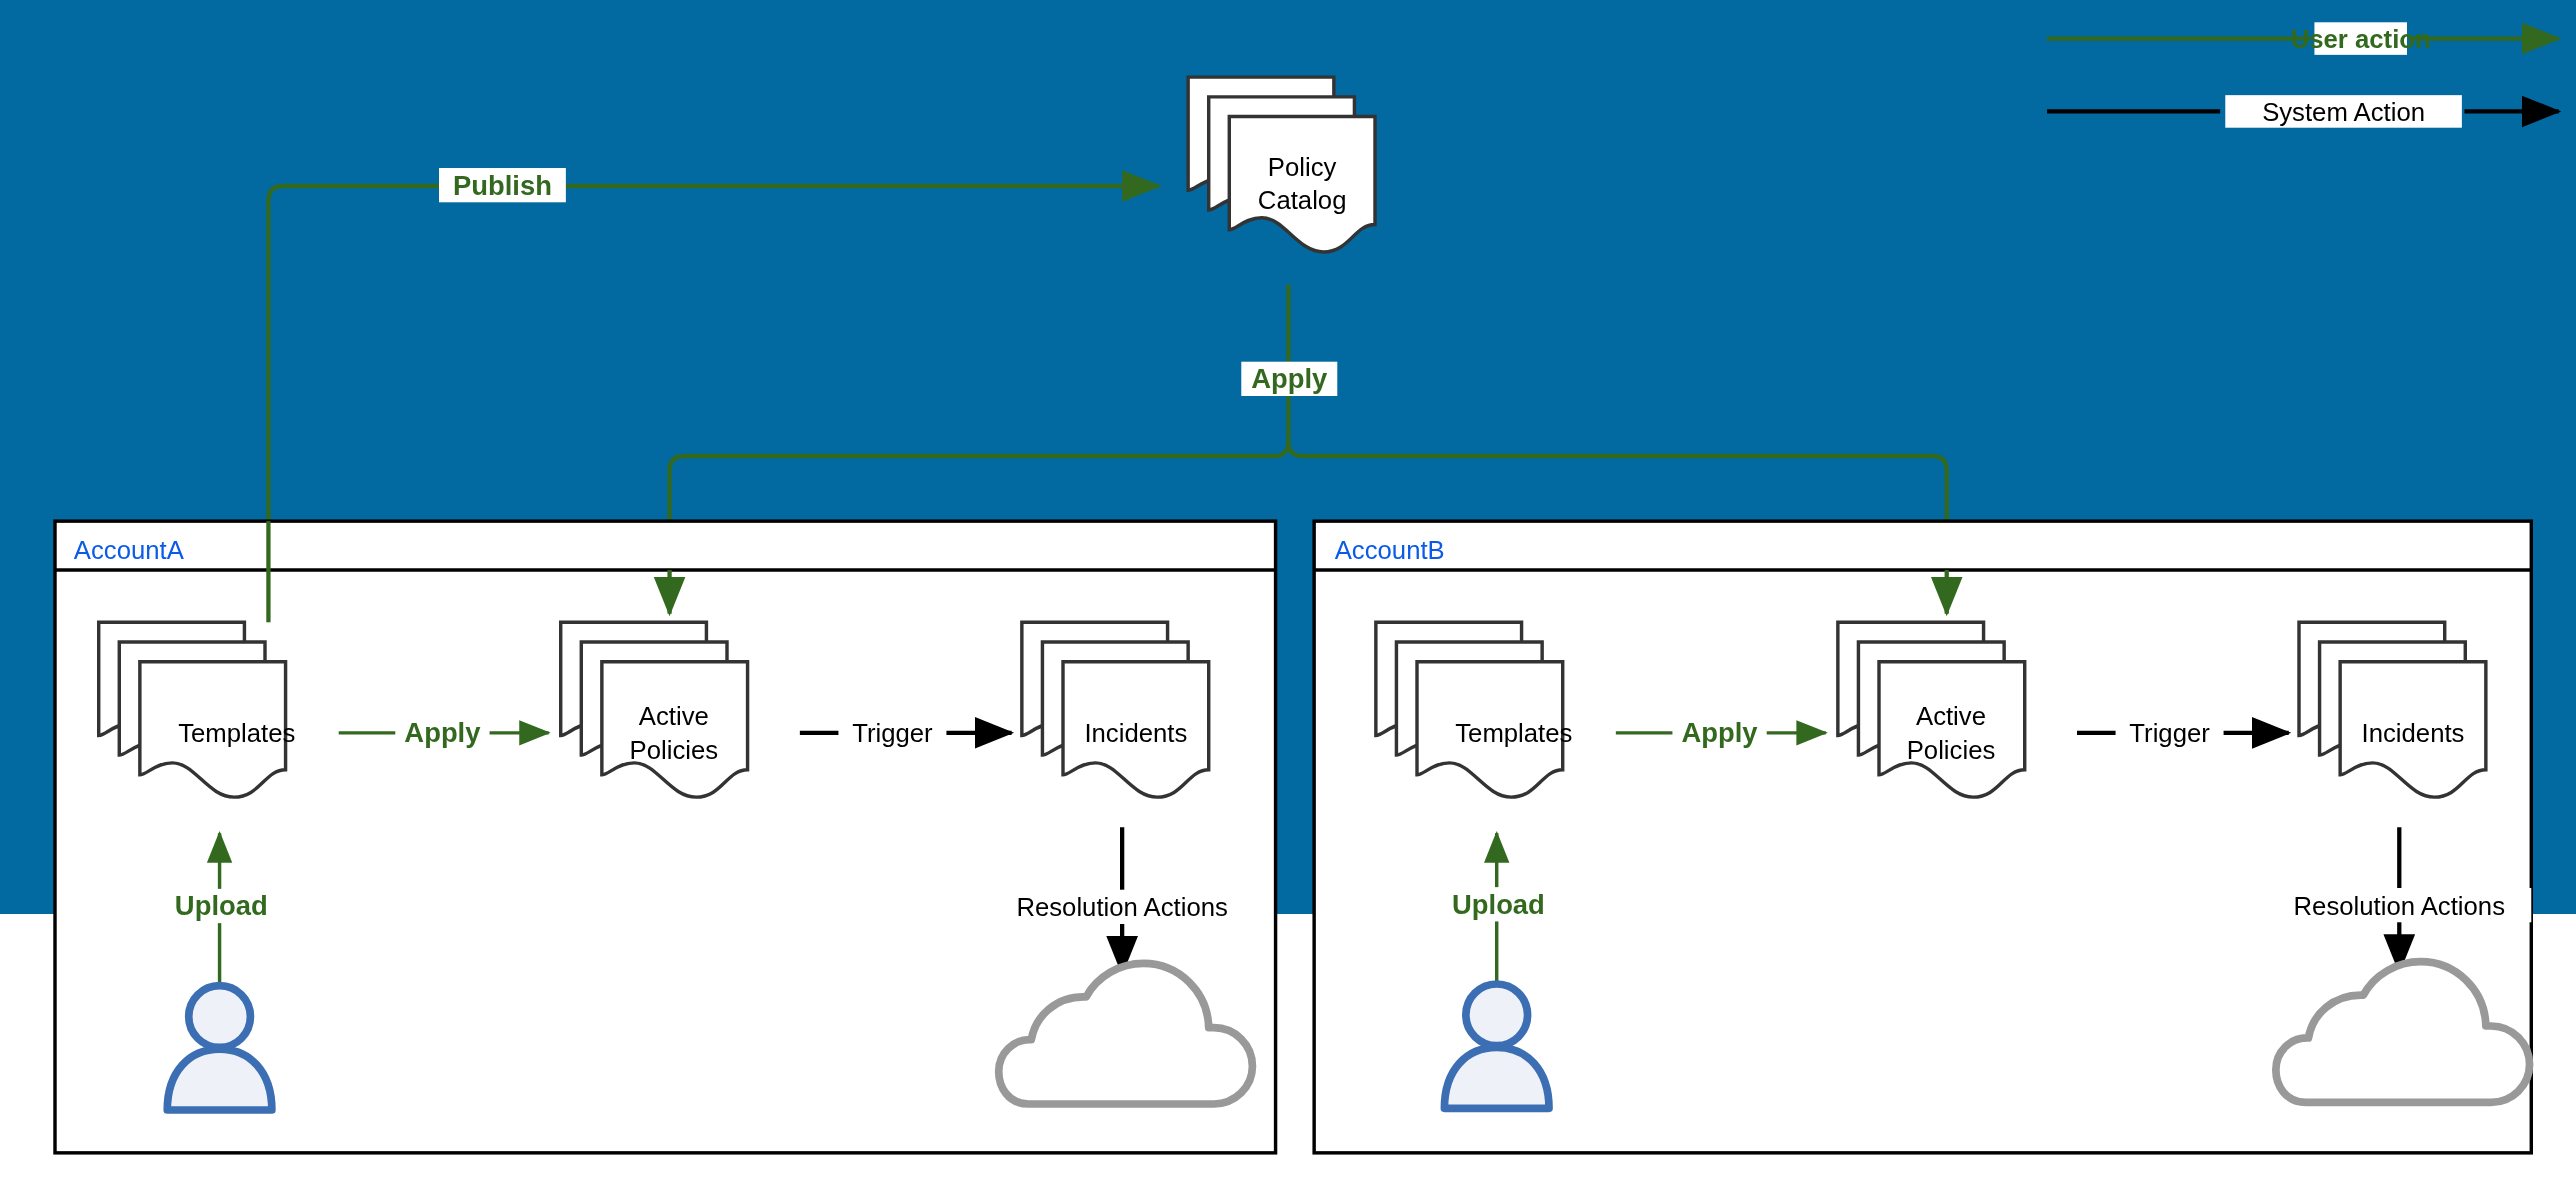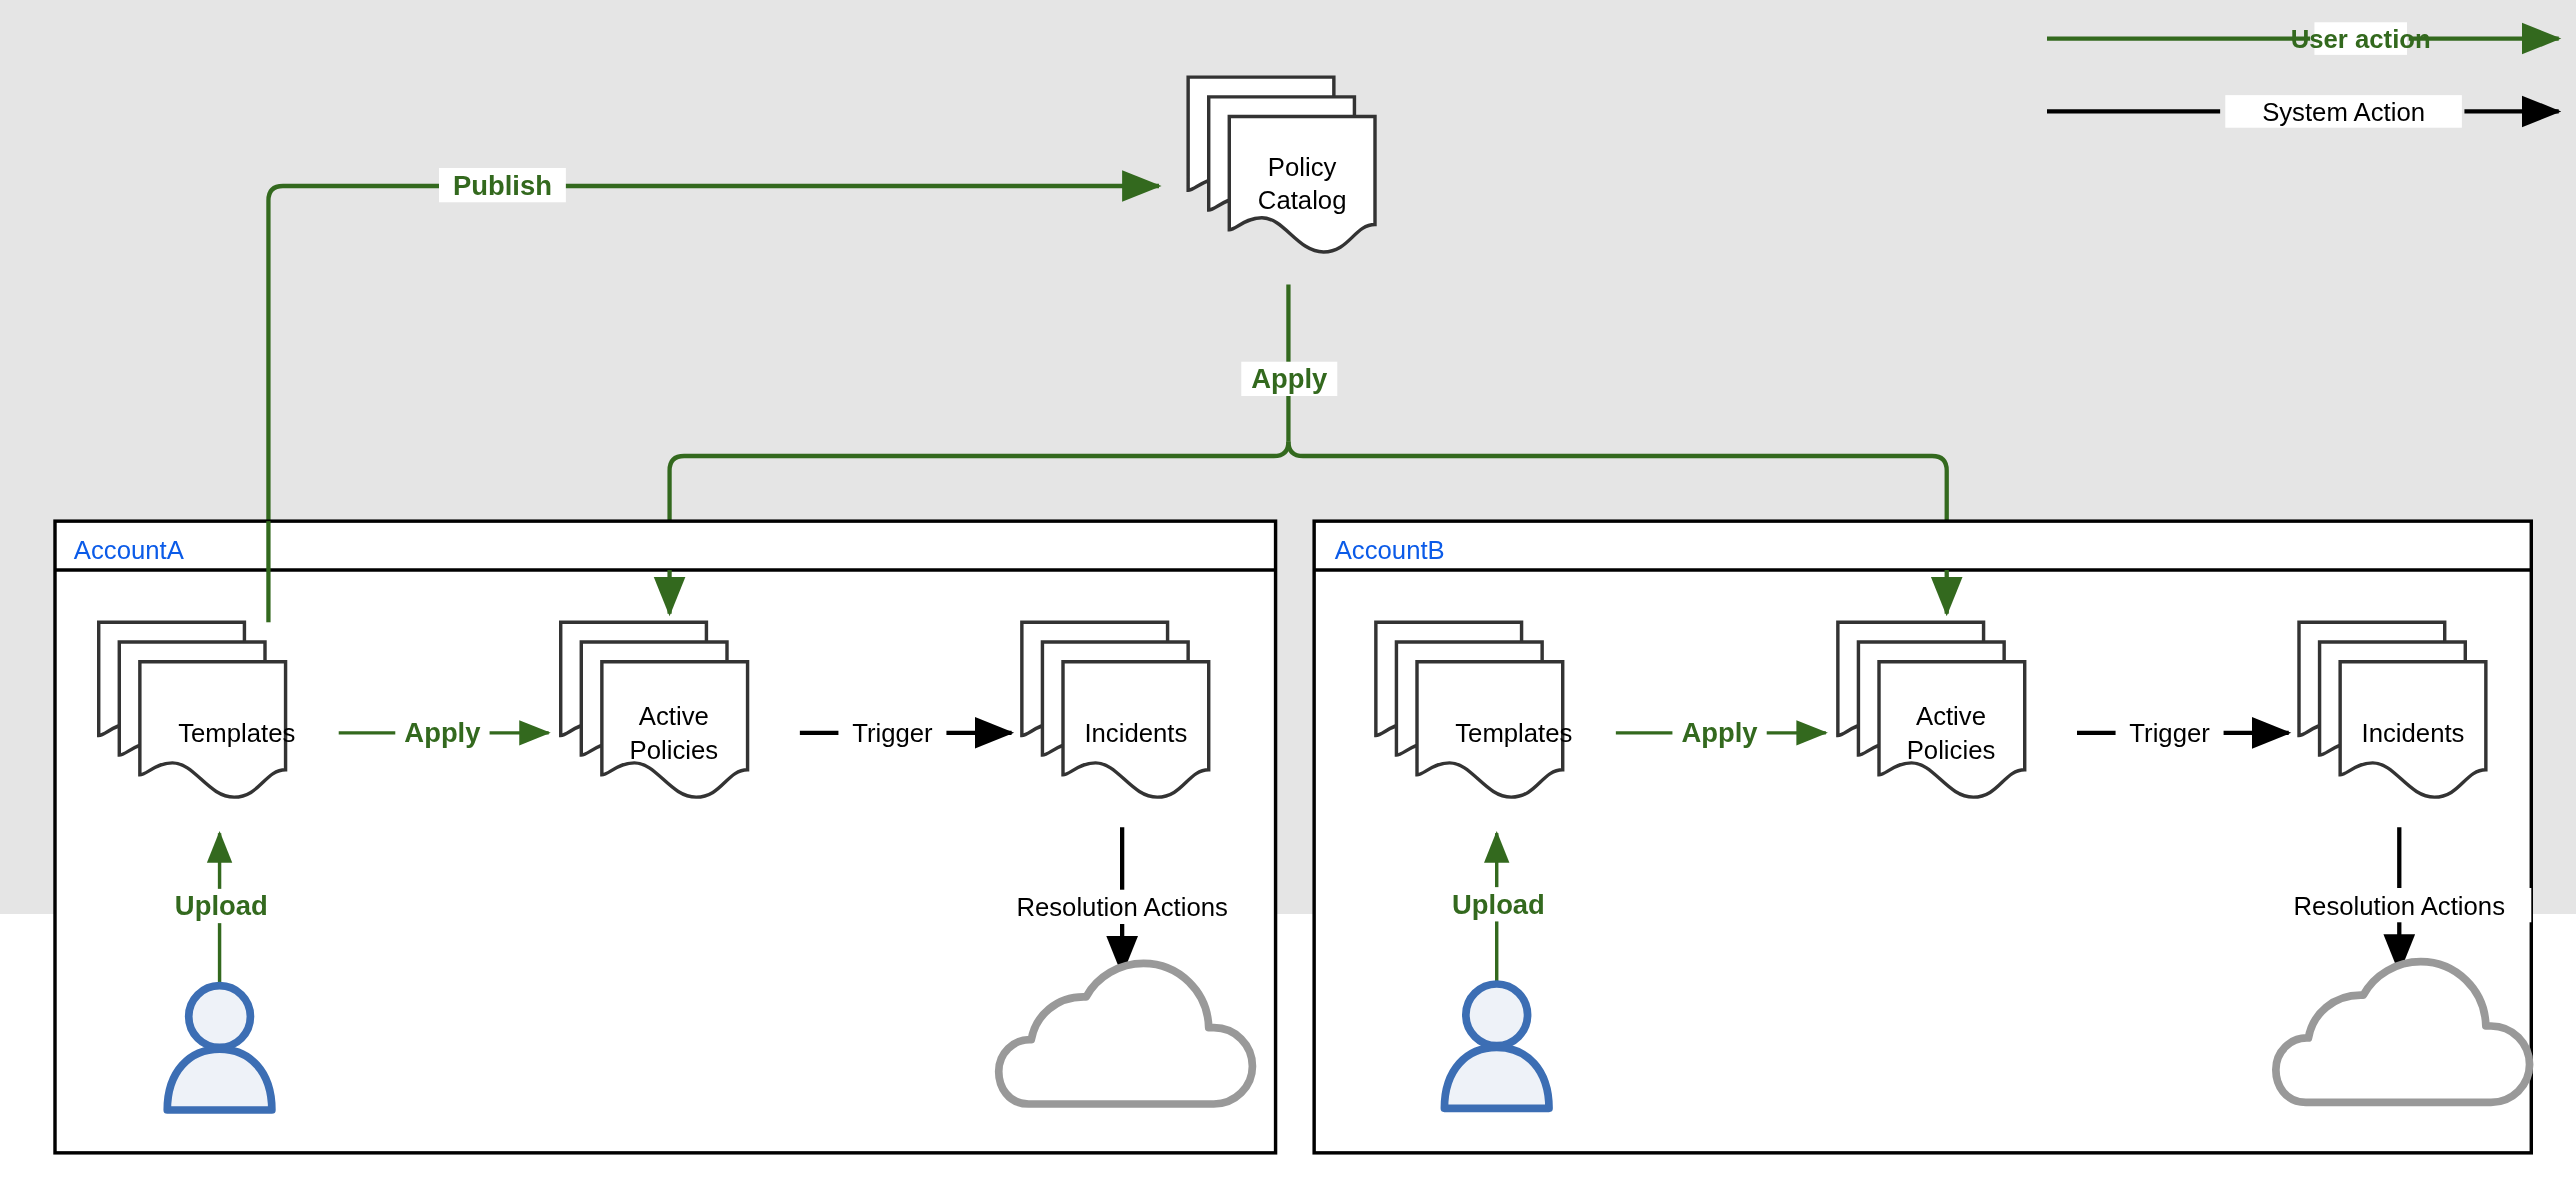--- a/index.html
+++ b/index.html
@@ -11,21 +11,21 @@
   body {
     width: 2576px;
     height: 1194px;
     font-family: "Liberation Sans", sans-serif;
     overflow: hidden;
   }
   #stage {
     position: relative;
     width: 2576px;
     height: 914px;
-    background: #e5e5e5;
+    background: #0369a1;
   }
   svg#diagram {
     position: absolute;
     left: 0;
     top: 0;
     width: 2576px;
     height: 1194px;
     display: block;
   }
   .shape-stroke { fill: #ffffff; stroke: #333333; stroke-width: 4; stroke-linejoin: miter; }

